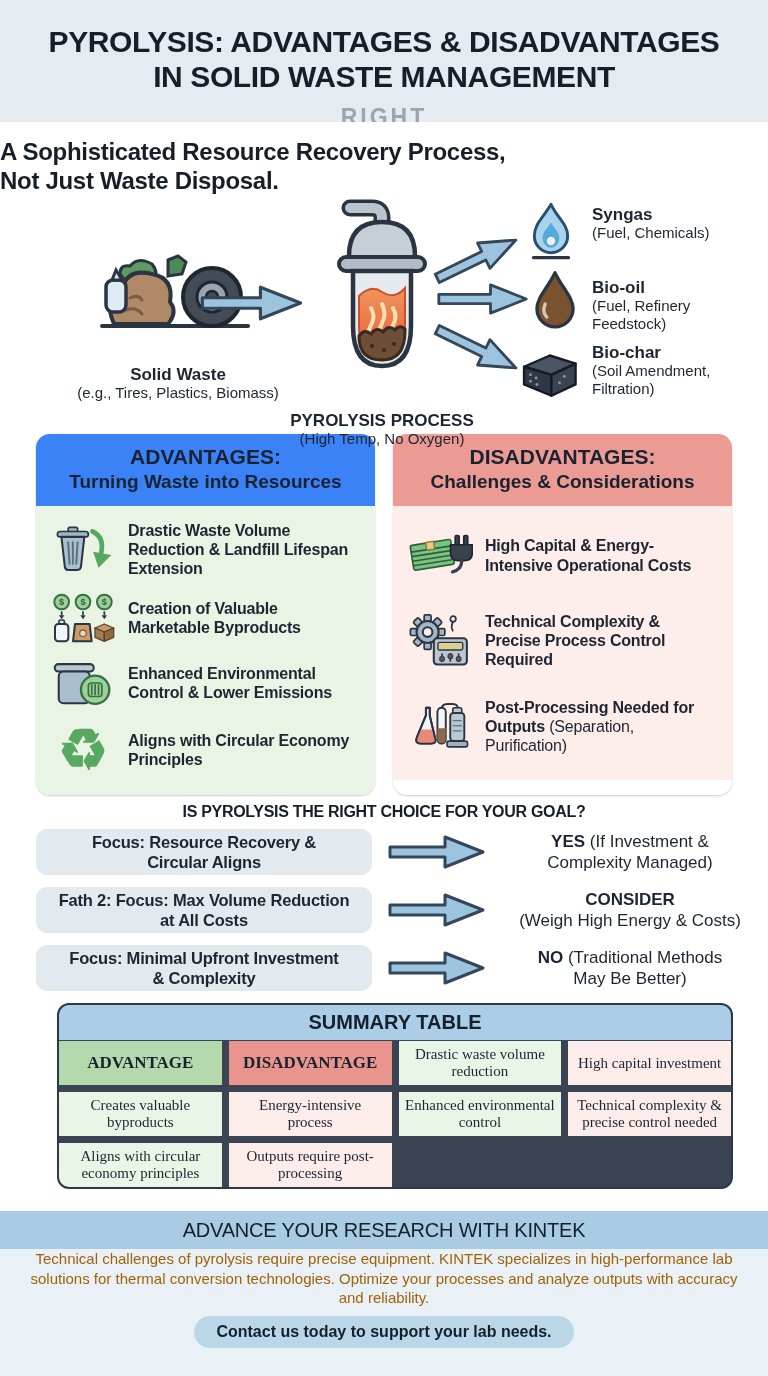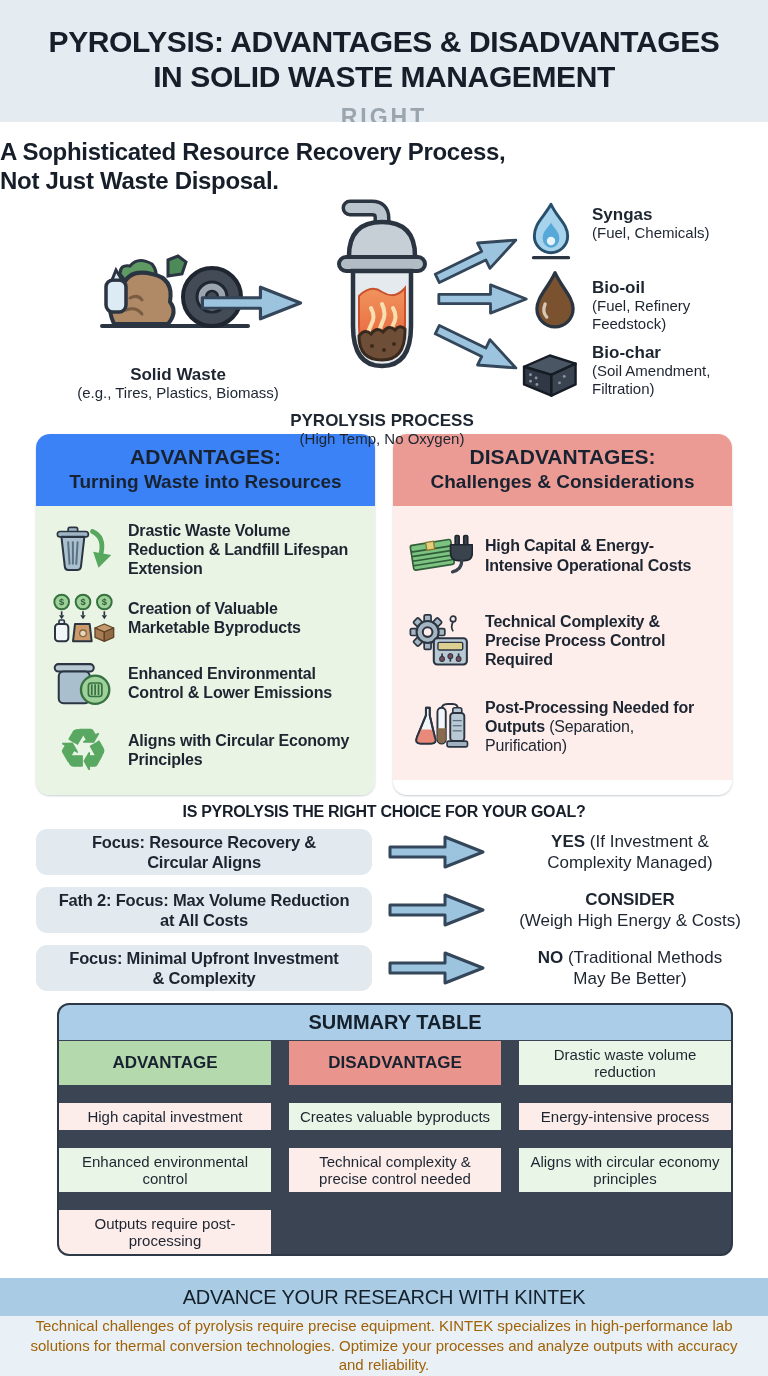--- a/index.html
+++ b/index.html
@@ -51,21 +51,21 @@
   .d-box{margin-left:36px;width:336px;min-height:46px;background:#e2eaef;border-radius:11px;
          display:flex;flex-direction:column;justify-content:center;text-align:center;
          font-size:16.5px;font-weight:800;line-height:1.22;letter-spacing:-.2px;}
   .d-arrow{width:130px;display:flex;justify-content:center;}
   .d-verdict{flex:1;text-align:center;font-size:17px;line-height:1.25;font-weight:500;padding-right:10px;}
   .d-verdict b{font-weight:800;}
   
   .summary{margin:12px 35px 0;}
   .tbl{border:2.5px solid #2e3947;border-radius:12px;overflow:hidden;background:#2e3947;margin-left:22px;}
   .t-title{background:#abcde8;text-align:center;font-size:20px;font-weight:800;padding:6px 0;color:#14202c;}
-  .t-grid{display:grid;grid-template-columns:1fr 1fr 1fr;gap:18px;background:#3a4452;border-top:1.5px solid #3a4452;}
+  .t-grid{display:grid;grid-template-columns:1fr 1fr 1fr 1fr;gap:7px;background:#3a4452;border-top:1.5px solid #3a4452;font-family:Liberation Serif, serif;}
   .t-cell{background:#fff;display:flex;align-items:center;justify-content:center;text-align:center;padding:5px 6px;}
   .t-h{font-size:17px;font-weight:800;color:#182230;}
   .t-d{font-size:15px;font-weight:500;}
   .bg-gh{background:#b4d9ac;} .bg-rh{background:#e9958e;}
   .bg-g{background:#e9f5e6;} .bg-r{background:#fcecea;}
   
   .f-bar{margin-top:16px;height:38px;background:#a9cbe3;display:flex;align-items:center;justify-content:center;
          font-size:20px;font-weight:400;letter-spacing:-.2px;color:#14202c;flex:none;}
   .footer{background:#e9f1f6;flex:1;text-align:center;position:relative;}
   .f-body{margin:0 auto 0;width:716px;font-size:15px;font-weight:500;line-height:1.3;color:#a16207;}

